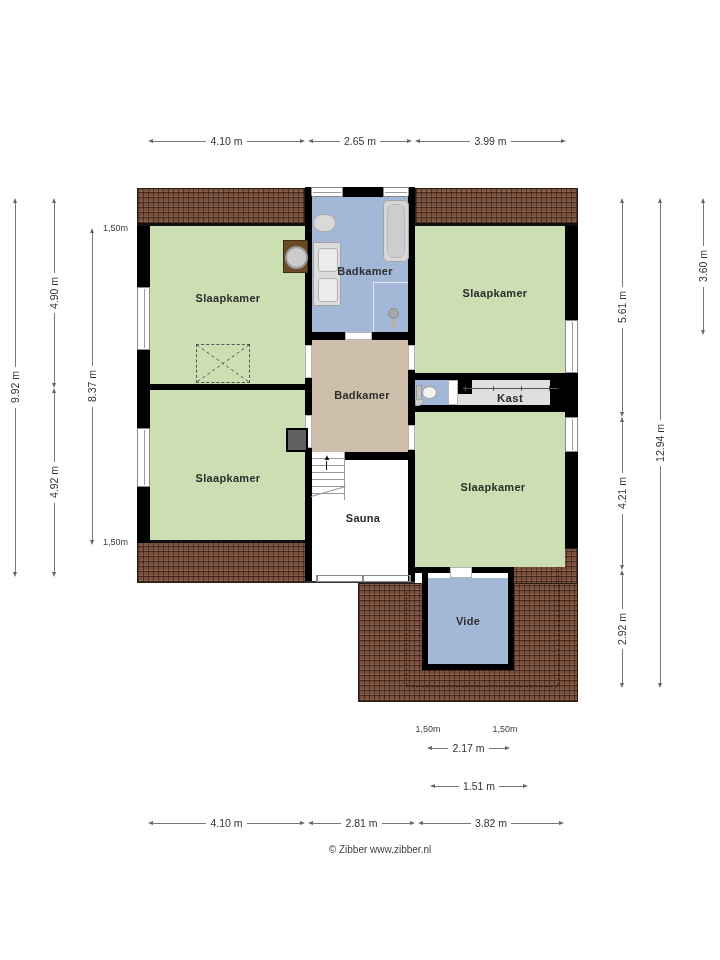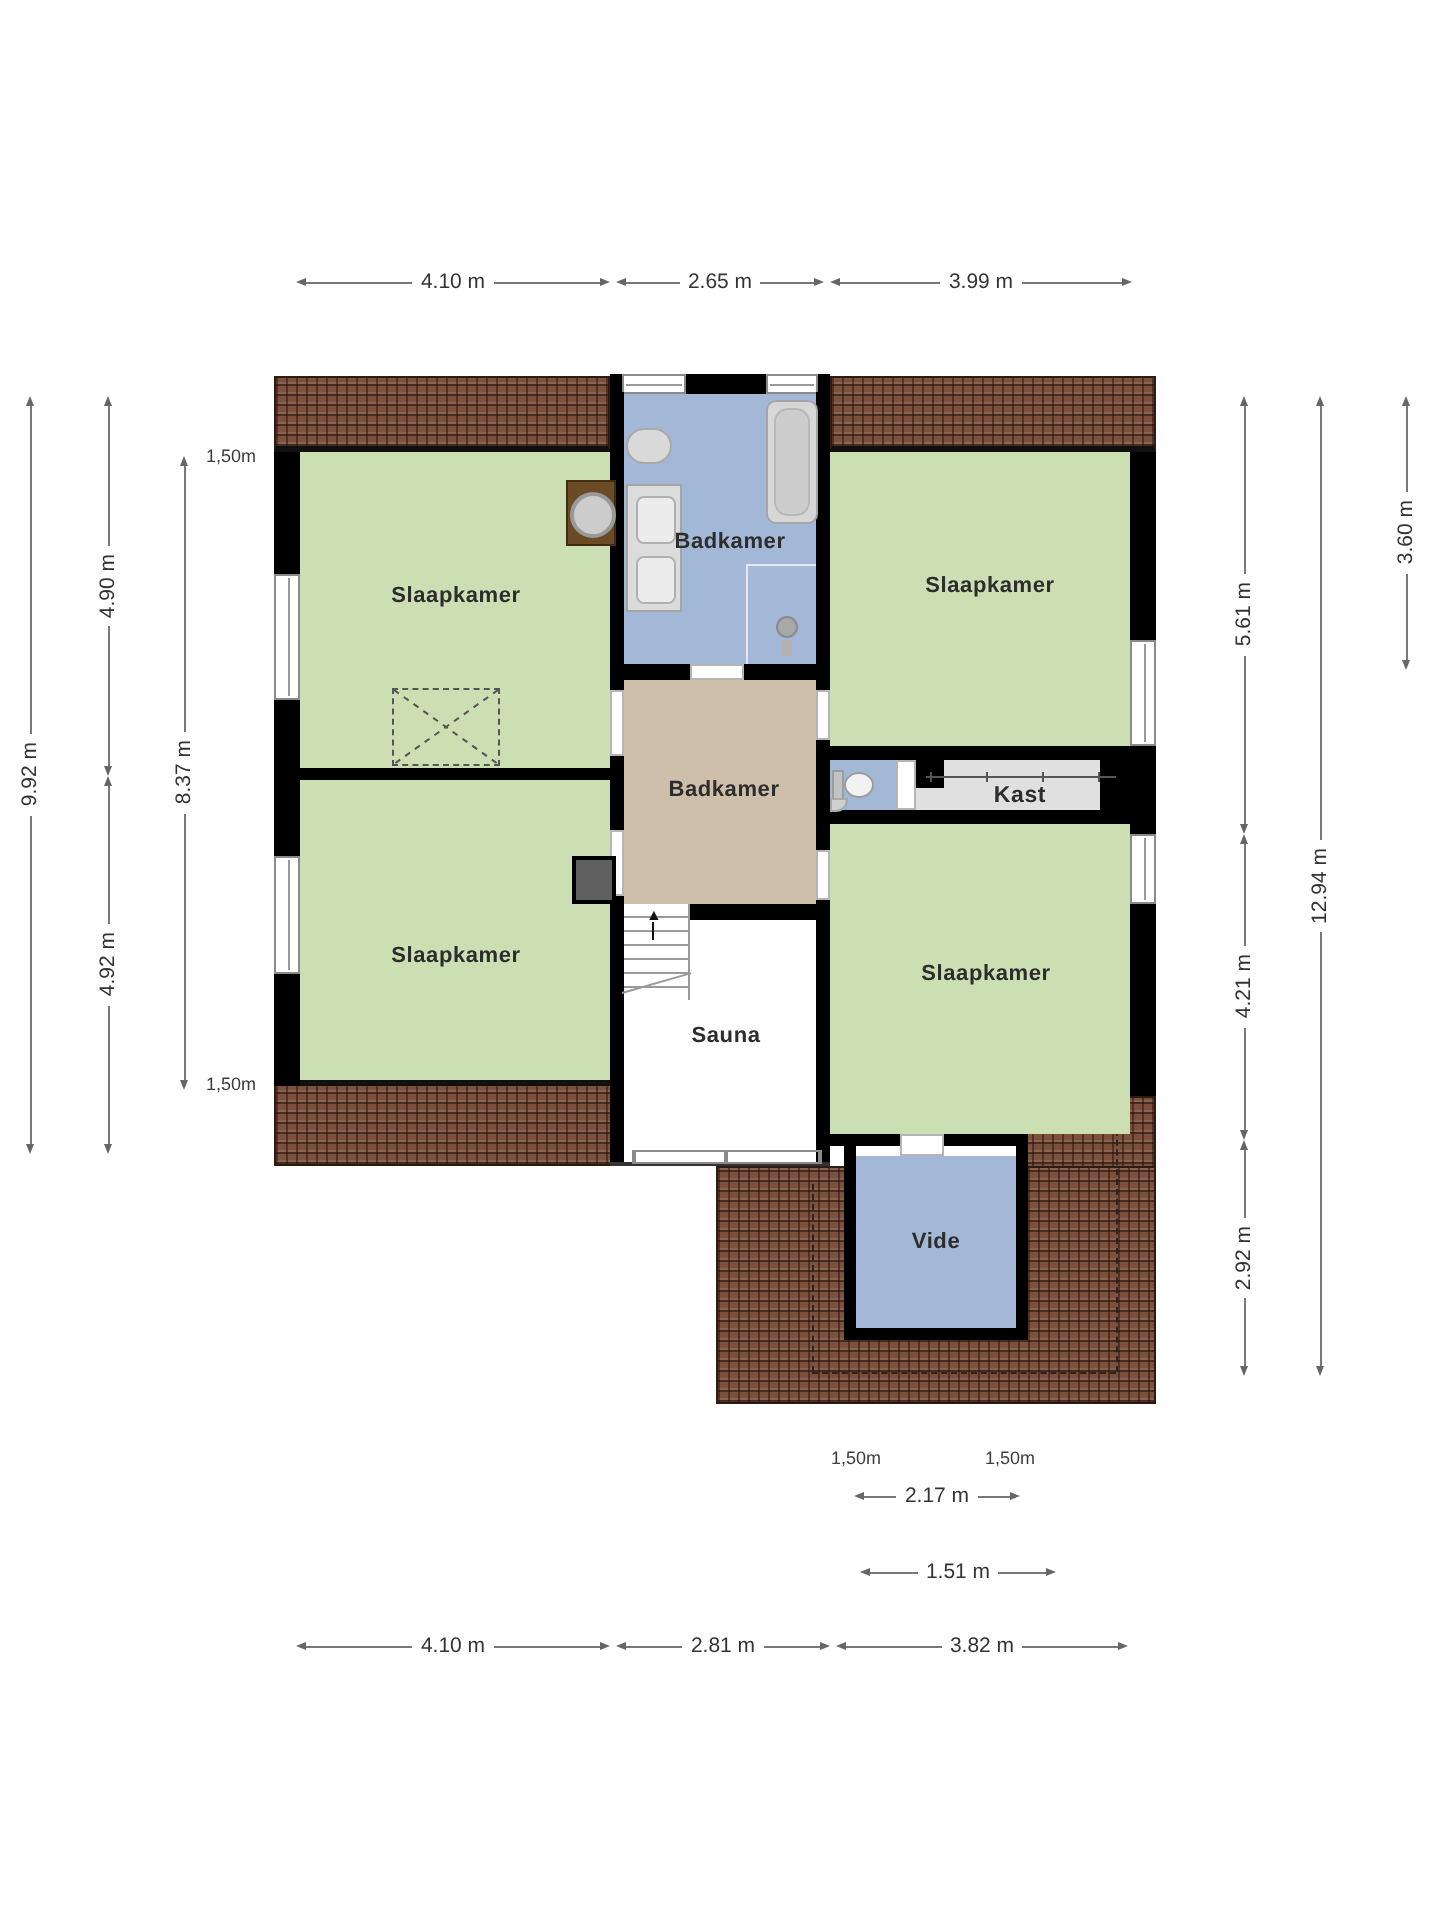--- a/index.html
+++ b/index.html
@@ -316,15 +316,16 @@
   </div>
   <div class="hdim" style="left:418px;top:817px;width:146px;">
     <span class="arl"></span>
       <span class="ln"></span>
       <span class="txt">3.82 m</span>
       <span class="ln"></span>
       <span class="arr"></span>
   </div>
 
   <div id="footer">
+    <div>© Zibber www.zibber.nl</div>
   </div>
 
 </div>
 
 </body></html>

